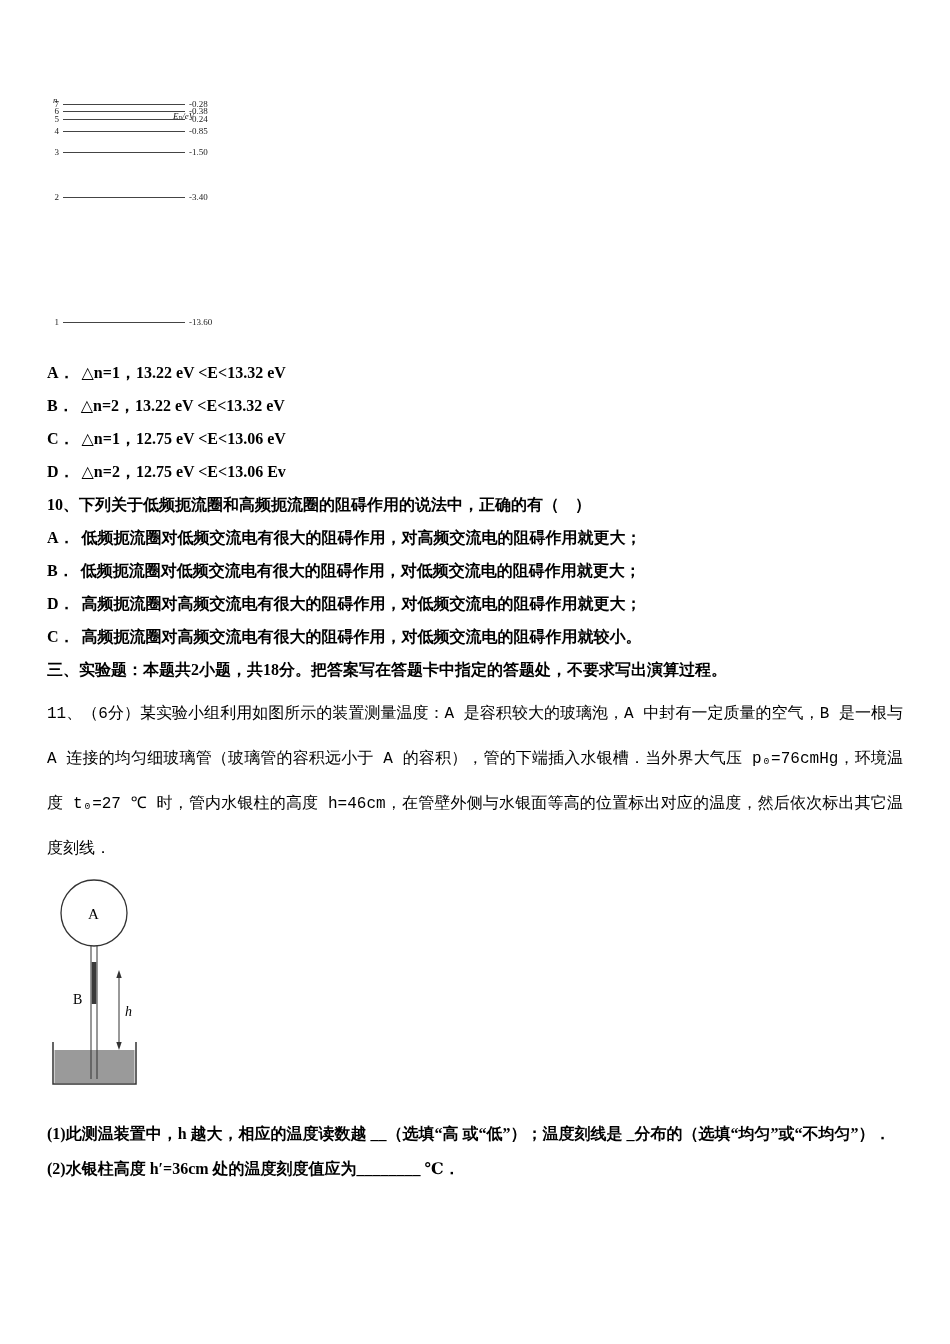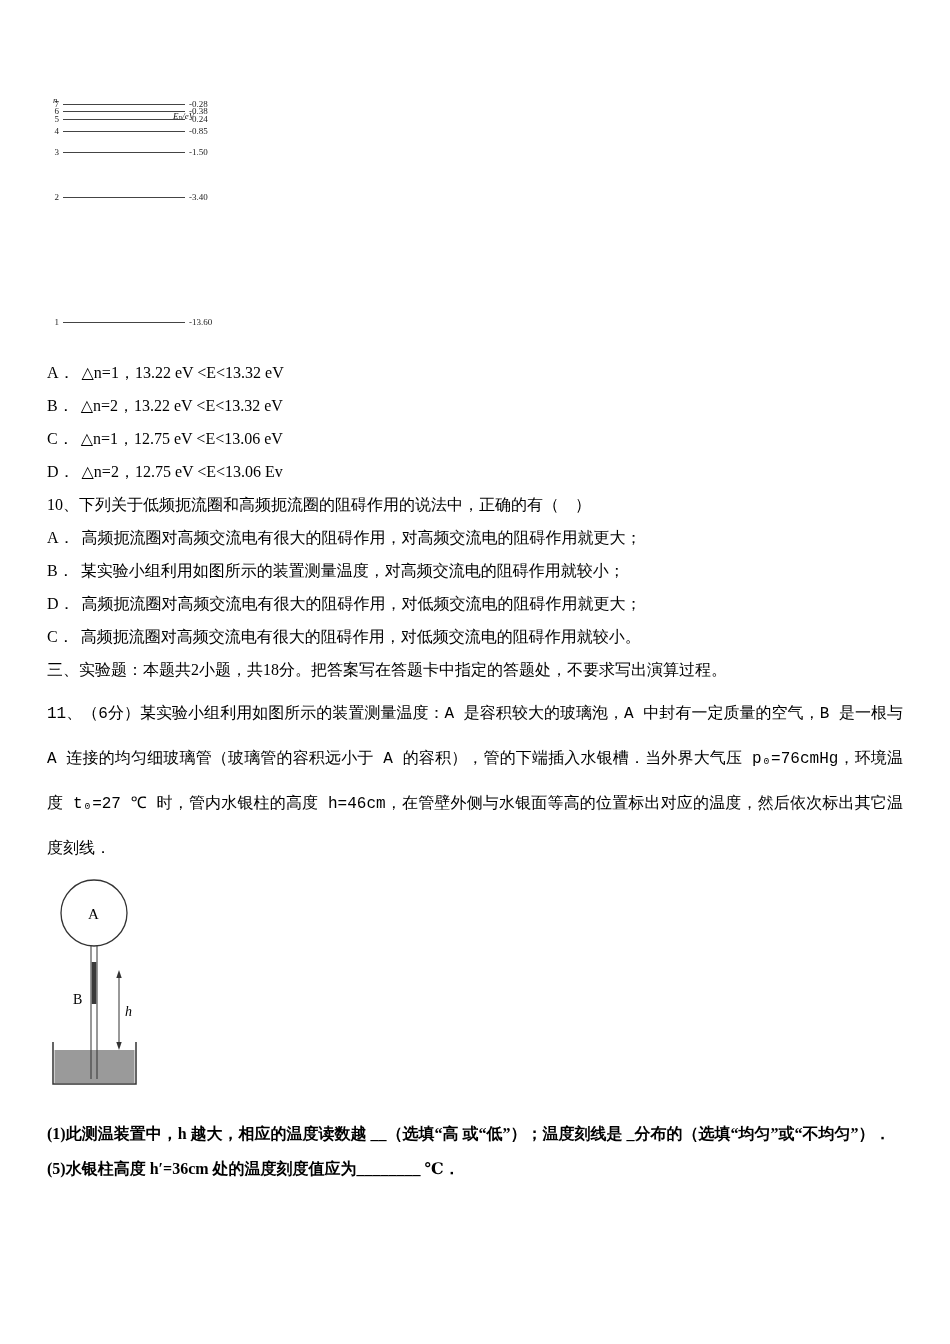--- a/index.html
+++ b/index.html
@@ -21,21 +21,21 @@
   }
   .ed-header-n { position: absolute; left: 4px; top: 0; font-style: italic; }
   .ed-header-e { position: absolute; left: 124px; top: 16px; font-style: italic; }
   .elevel { position: absolute; left: 0; width: 210px; height: 11px; }
   .elevel .lvl-n { position: absolute; left: 0; top: 0; width: 10px; text-align: right; }
   .elevel .lvl-line { position: absolute; left: 14px; top: 5px; width: 122px; border-top: 1px solid #444; }
   .elevel .lvl-e { position: absolute; left: 140px; top: 0; }
 
   
   .text-block { margin-top: 16px; font-size: 16px; line-height: 33px; }
-  .t-line { white-space: nowrap; }
+  .t-line { white-space: nowrap; font-weight: bold; }
   .opt-label { margin-right: 7px; }
   .q11-stem { margin-top: 6px; font-size: 16px; line-height: 45px; text-align: justify; font-family: Liberation Mono, monospace; }
 
   
   .apparatus-wrap { margin-top: 0; margin-left: -6px; height: 225px; }
   .apparatus-wrap svg { display: block; }
 
   .part { font-size: 16px; line-height: 33px; font-weight: bold; }
   .part1 { margin-top: 20px; max-width: 856px; }
   .part2 { margin-top: 2px; }
@@ -95,24 +95,24 @@
     </div>
     <div class="t-line">
       <span class="opt-label">C．</span><span>△n=1，12.75 eV &lt;E&lt;13.06 eV</span>
     </div>
     <div class="t-line">
       <span class="opt-label">D．</span><span>△n=2，12.75 eV &lt;E&lt;13.06 Ev</span>
     </div>
 
     <div class="t-line">10、下列关于低频扼流圈和高频扼流圈的阻碍作用的说法中，正确的有（　）</div>
     <div class="t-line">
-      <span class="opt-label">A．</span><span>高频扼流圈对高频交流电有很大的阻碍作用，对高频交流电的阻碍作用就更大；</span>
+      <span class="opt-label">A．</span><span>低频扼流圈对低频交流电有很大的阻碍作用，对高频交流电的阻碍作用就更大；</span>
     </div>
     <div class="t-line">
-      <span class="opt-label">B．</span><span>某实验小组利用如图所示的装置测量温度，对高频交流电的阻碍作用就较小；</span>
+      <span class="opt-label">B．</span><span>低频扼流圈对低频交流电有很大的阻碍作用，对低频交流电的阻碍作用就更大；</span>
     </div>
     <div class="t-line">
       <span class="opt-label">D．</span><span>高频扼流圈对高频交流电有很大的阻碍作用，对低频交流电的阻碍作用就更大；</span>
     </div>
     <div class="t-line">
       <span class="opt-label">C．</span><span>高频扼流圈对高频交流电有很大的阻碍作用，对低频交流电的阻碍作用就较小。</span>
     </div>
 
     <div class="t-line">三、实验题：本题共2小题，共18分。把答案写在答题卡中指定的答题处，不要求写出演算过程。</div>
   </div>
@@ -137,15 +137,15 @@
       <polygon points="78,98 75.3,106 80.7,106" fill="#333"></polygon>
       <polygon points="78,178 75.3,170 80.7,170" fill="#333"></polygon>
 
       <text x="47" y="47" font-size="15" fill="#000">A</text>
       <text x="32" y="132" font-size="14" fill="#000">B</text>
       <text x="84" y="144" font-size="14" font-style="italic" fill="#000">h</text>
     </svg>
   </div>
 
   <div class="part part1">(1)此测温装置中，h 越大，相应的温度读数越 __（选填“高 或“低”）；温度刻线是 _分布的（选填“均匀”或“不均匀”）．</div>
-  <div class="part part2">(5)水银柱高度 h′=36cm 处的温度刻度值应为________ ℃．</div>
+  <div class="part part2">(2)水银柱高度 h′=36cm 处的温度刻度值应为________ ℃．</div>
 
 </div>
 
 </body></html>

